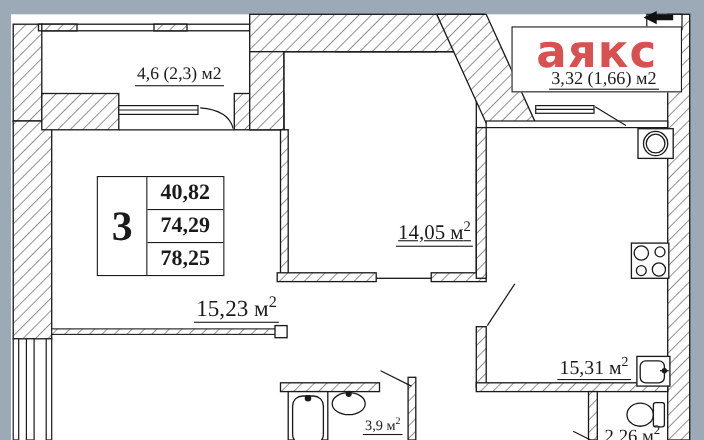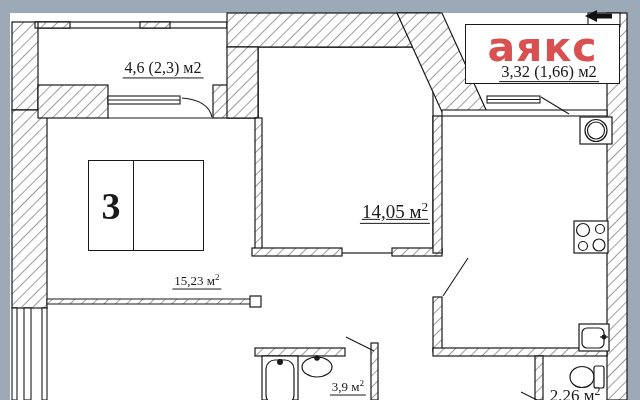--- a/index.html
+++ b/index.html
@@ -175,32 +175,38 @@
       <line x1="443" y1="296" x2="468" y2="258"></line>
       <line x1="346" y1="337" x2="374" y2="351"></line>
       <line x1="521" y1="392" x2="537" y2="400"></line>
     </g>
 
     <polygon fill="#111111" points="585,16 597,10 597,13.5 612,13.5 612,18.5 597,18.5 597,22"></polygon>
   </svg>
 
   <div class="info-table">
     <div class="rooms-cell">3</div>
+    <div class="areas-col">
+      <div class="cell">40,82</div>
+      <div class="cell">74,29</div>
+      <div class="cell">78,25</div>
+    </div>
   </div>
 
   <div class="logo-box">
     <div class="logo-text">аякс</div>
   </div>
 
   <div class="area-label" style="left:163px; top:68px; font-size:16px;"><span>4,6 (2,3) м2</span><span class="sup"></span></div>
 
   <div class="area-label label-balcony-right" style="left:549px; top:71px; font-size:16.5px;"><span>3,32 (1,66) м2</span><span class="sup"></span></div>
 
-  <div class="area-label" style="left:197px; top:281px; font-size:13px;"><span>15,23 м</span><span class="sup">2</span></div>
+  <div class="area-label" style="left:215px; top:281px; font-size:21px;"><span>15,23 м</span><span class="sup">2</span></div>
 
   <div class="area-label" style="left:395px; top:212px; font-size:19px;text-decoration:underline;"><span>14,05 м</span><span class="sup">2</span></div>
 
+  <div class="area-label" style="left:540px; top:334px; font-size:18px;"><span>15,31 м</span><span class="sup">2</span></div>
 
   <div class="area-label" style="left:348px; top:387px; font-size:13px;"><span>3,9 м</span><span class="sup">2</span></div>
 
   <div class="area-label" style="left:575px; top:396px; font-size:17px;"><span>2,26 м</span><span class="sup">2</span></div>
 
 </div>
 
 </body></html>

